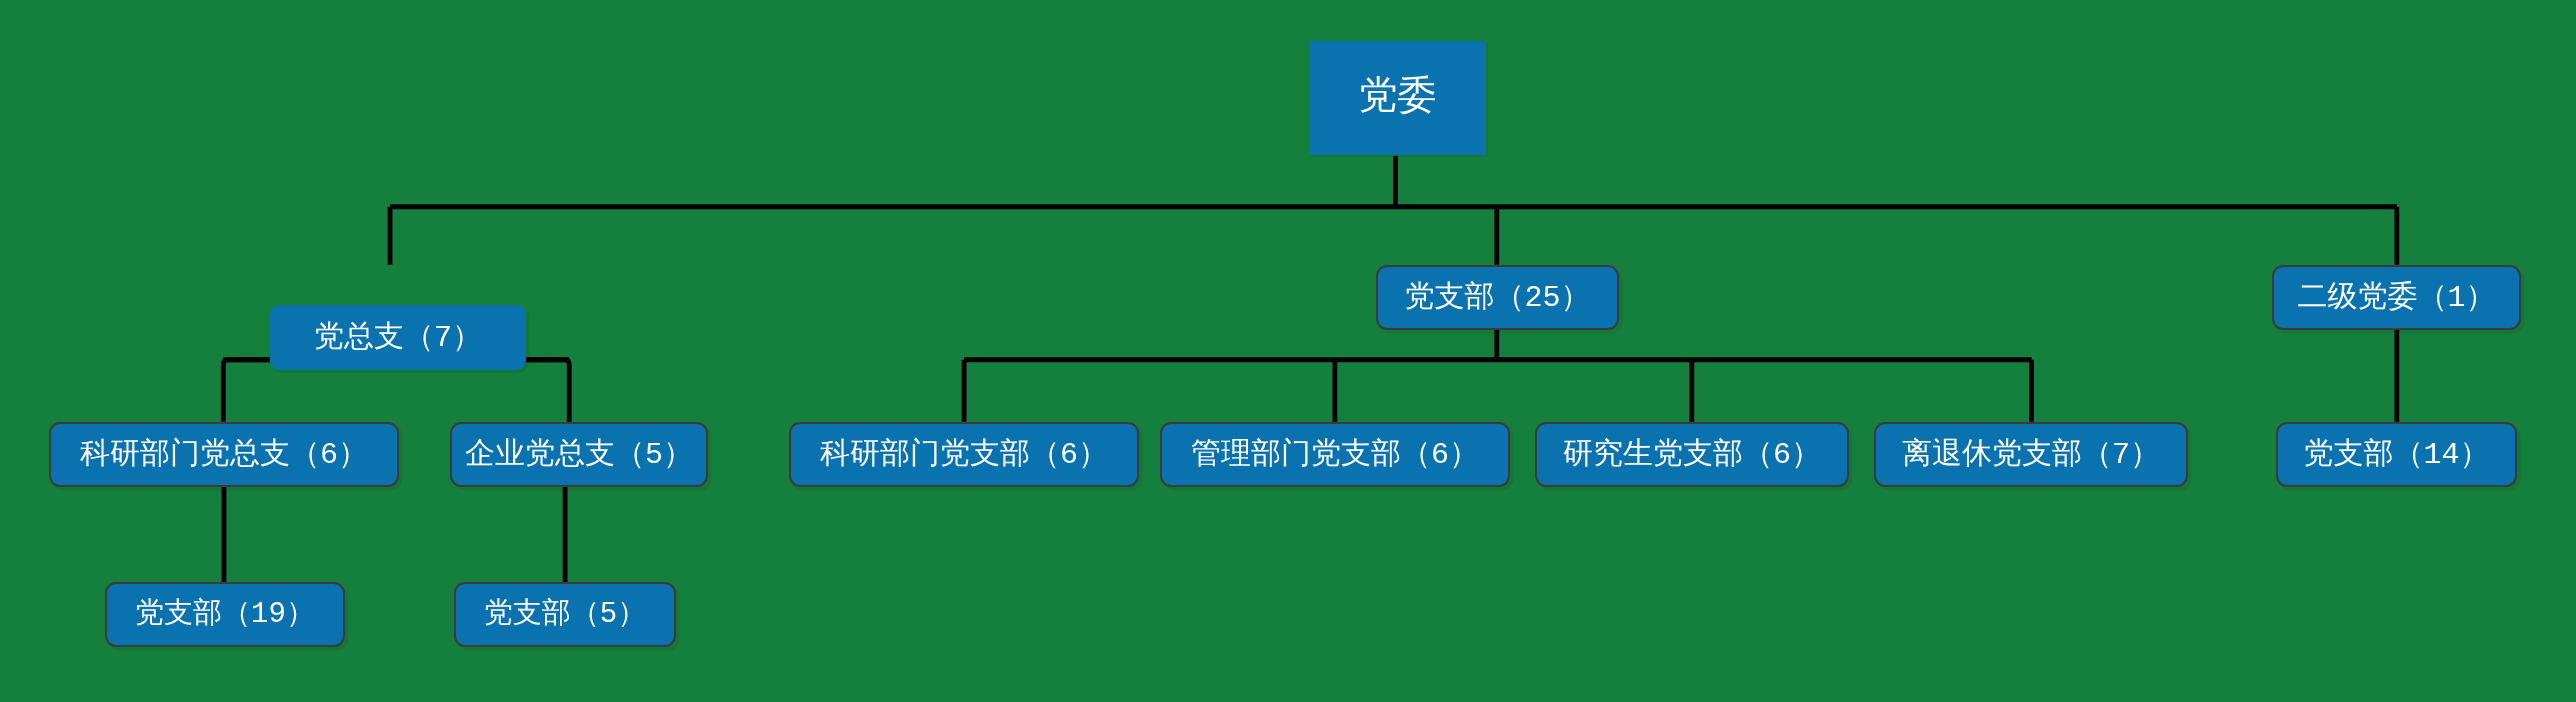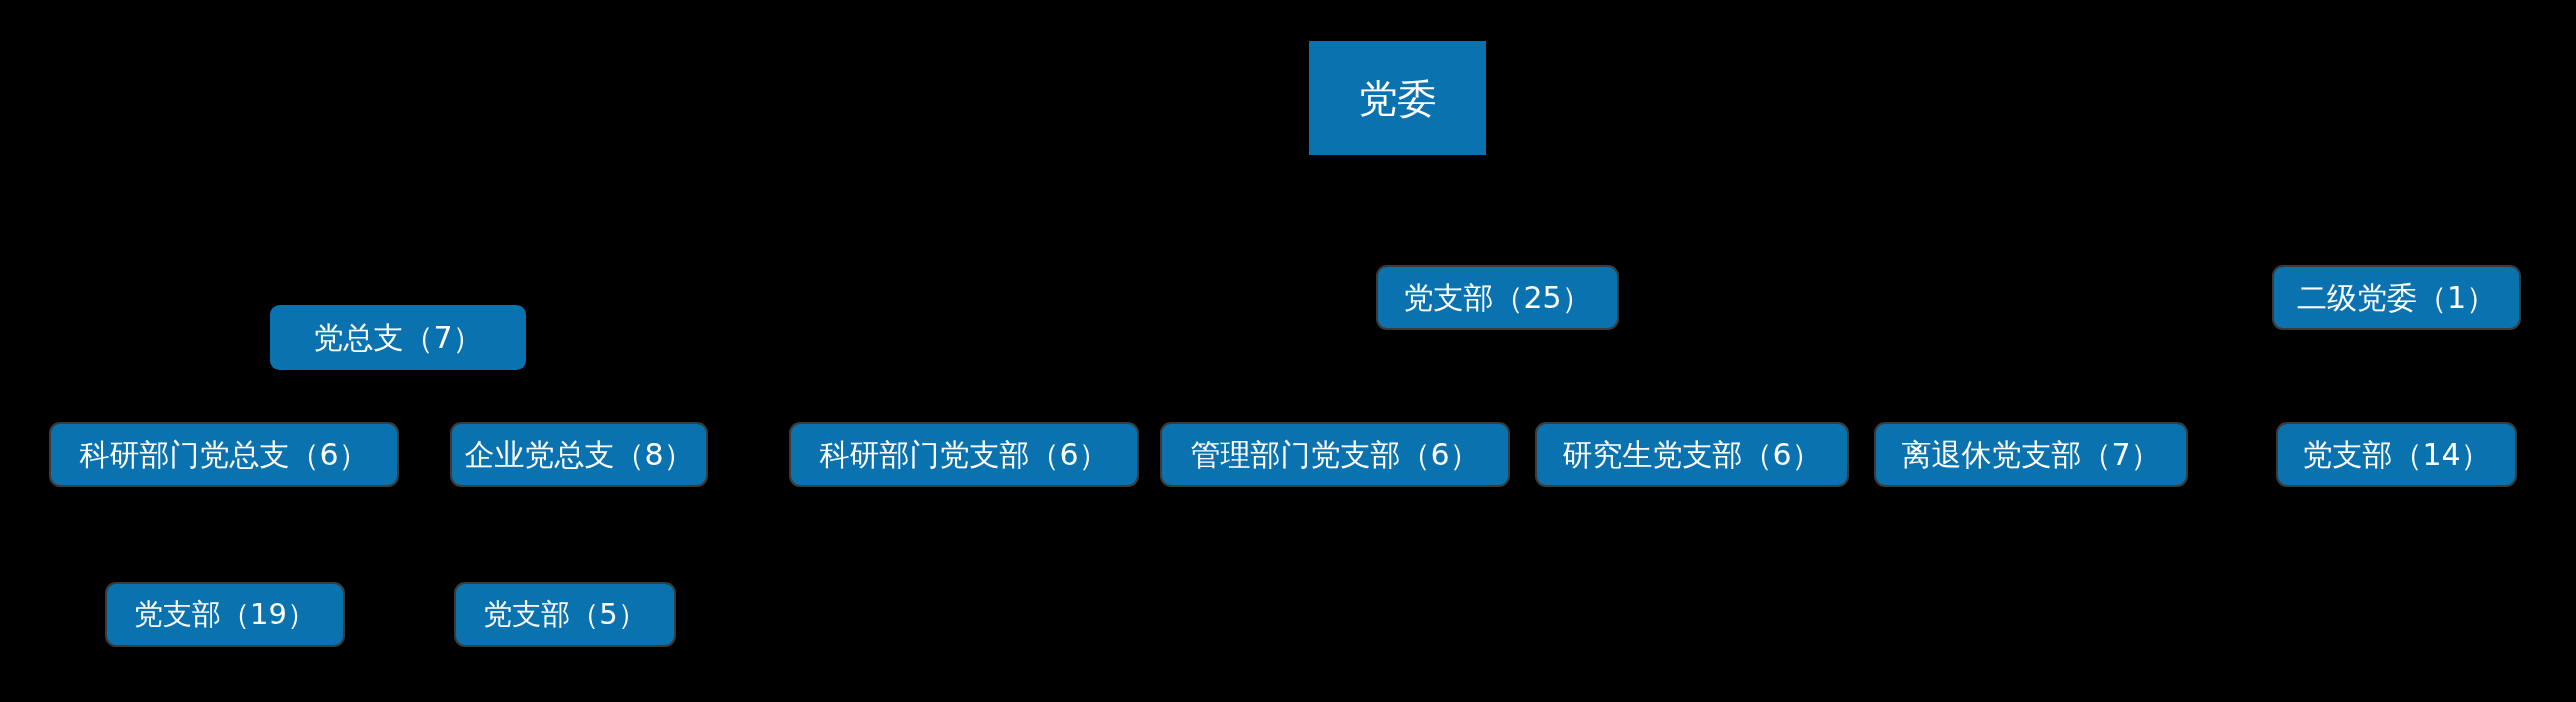--- a/index.html
+++ b/index.html
@@ -64,21 +64,21 @@
     border-radius: 11px;
     border: 2.8px solid #3b3b3b;
     box-shadow: 3.4px 3.4px 0 0 rgba(0,0,0,0.07);
     font-size: 30px;
   }
   .node.lvl4 { font-size: 29px; }
 </style>
 </head>
 <body style="background: rgb(247, 247, 247);">
 
-<div id="chart-root" style="background: #000000;">
+<div id="chart-root" style="background: #15803d; font-family: Liberation Mono, monospace;">
 
   <svg id="connectors" viewBox="0 0 3738 1020" width="2576" height="703" xmlns="http://www.w3.org/2000/svg">
     <g fill="none" stroke="#000000" stroke-width="7" stroke-linecap="butt" stroke-linejoin="miter">
 
       <path d="M 2025,226 L 2025,300"></path>
 
       <path d="M 566,300 L 3478,300"></path>
 
       <path d="M 566,300 L 566,384"></path>
       <path d="M 2172,300 L 2172,384"></path>
@@ -127,21 +127,21 @@
 
   <div class="node outlined" style="left: 2272px; top: 265px; width: 249px; height: 65px; background: rgb(10, 114, 174); color: rgb(255, 255, 255); border-color: rgb(59, 59, 59);">
     <span class="node-label">二级党委（1）</span>
   </div>
 
   <div class="node outlined" style="left: 49px; top: 422px; width: 350px; height: 65px; background: rgb(10, 114, 174); color: rgb(255, 255, 255); border-color: rgb(59, 59, 59);">
     <span class="node-label">科研部门党总支（6）</span>
   </div>
 
   <div class="node outlined" style="left: 450px; top: 422px; width: 258px; height: 65px; background: rgb(10, 114, 174); color: rgb(255, 255, 255); border-color: rgb(59, 59, 59);">
-    <span class="node-label">企业党总支（8）</span>
+    <span class="node-label">企业党总支（5）</span>
   </div>
 
   <div class="node outlined" style="left: 789px; top: 422px; width: 350px; height: 65px; background: rgb(10, 114, 174); color: rgb(255, 255, 255); border-color: rgb(59, 59, 59);">
     <span class="node-label">科研部门党支部（6）</span>
   </div>
 
   <div class="node outlined" style="left: 1160px; top: 422px; width: 350px; height: 65px; background: rgb(10, 114, 174); color: rgb(255, 255, 255); border-color: rgb(59, 59, 59);">
     <span class="node-label">管理部门党支部（6）</span>
   </div>
 

